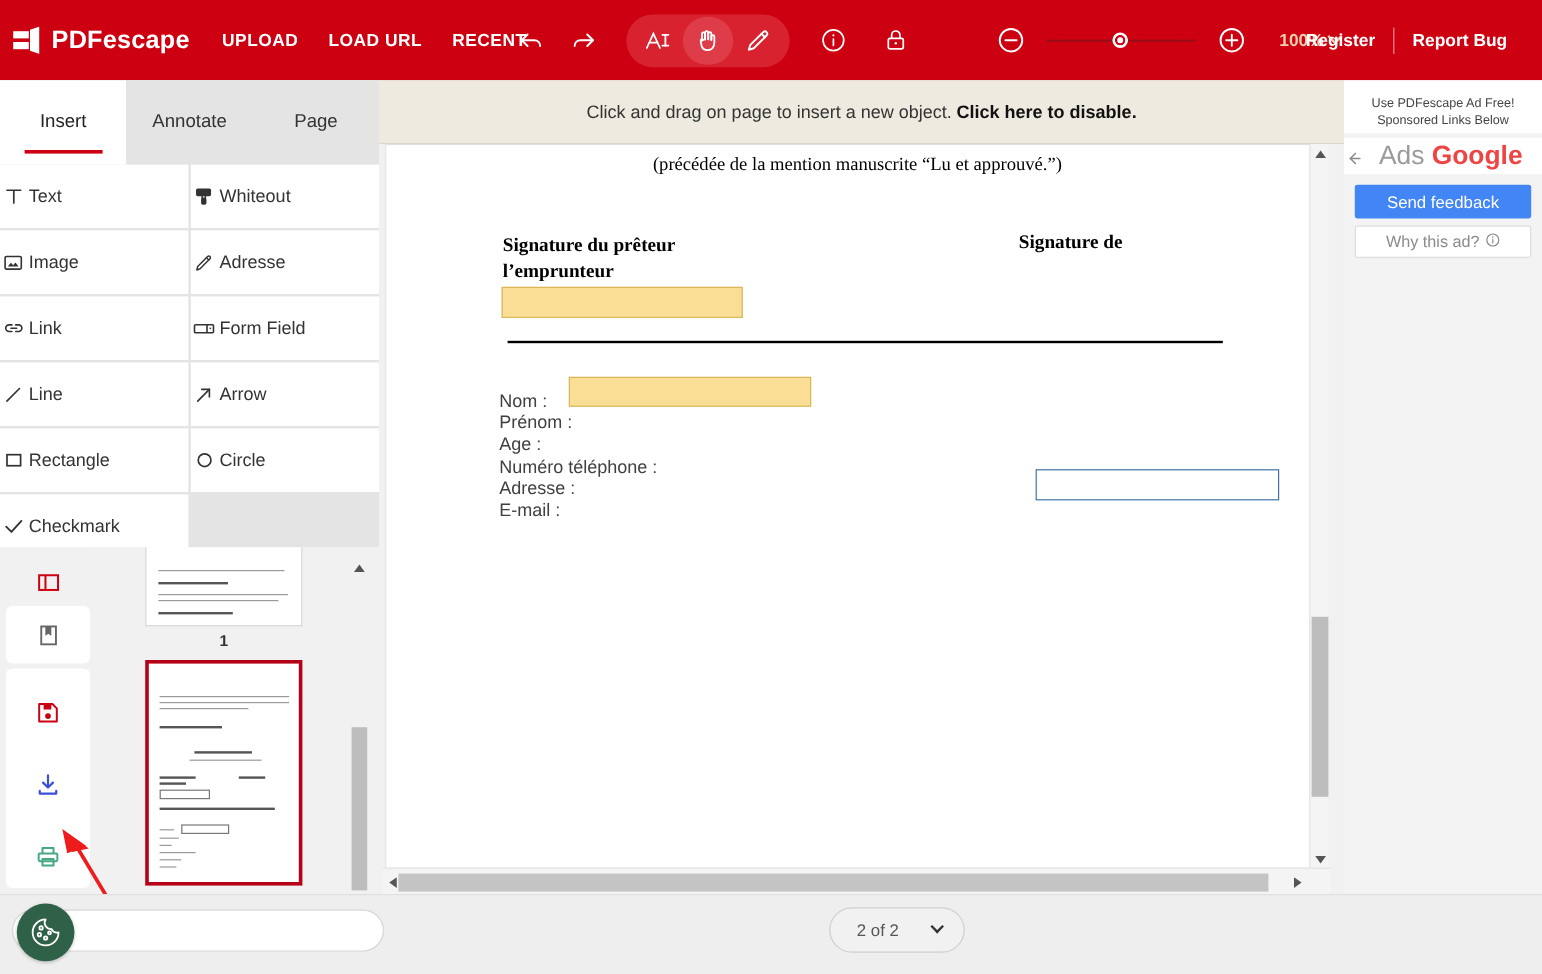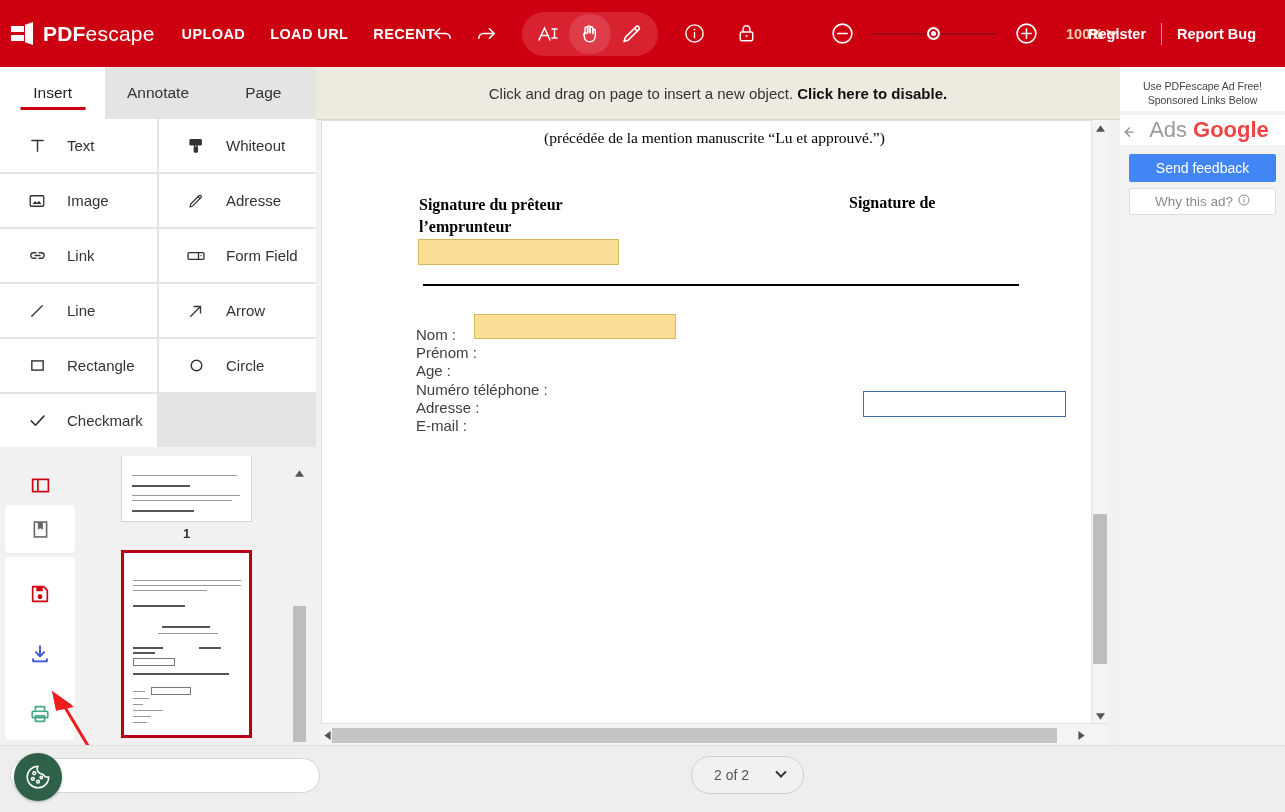--- a/index.html
+++ b/index.html
@@ -27,21 +27,21 @@
   }
   .logo-mark .lm-b {
     position: absolute; left: 0; top: 13px; width: 13px; height: 6px; background: #fff;
   }
   .logo-mark .lm-c {
     position: absolute; left: 14px; top: 0px; width: 8px; height: 23px; background: #fff;
     clip-path: polygon(0 12%, 100% 0, 100% 100%, 0 88%);
   }
   .logo-text { color: #fff; font-size: 21px; letter-spacing: .2px; }
   .logo-text .pdf { font-weight: bold; }
-  .logo-text .esc { font-weight: normal; }
+  .logo-text .esc { font-weight: bold; }
 
   .nav-links { display: flex; align-items: flex-start; margin-left: 27px; gap: 25px; }
   .nav-links a {
     color: #fff; font-size: 14.5px; font-weight: bold; text-decoration: none;
     letter-spacing: .4px;
   }
 
   .tool-cluster {
     display: flex; align-items: center; position: absolute; left: 420px;
   }
@@ -82,39 +82,39 @@
   .hdr-right a {
     color: #fff; font-size: 14.5px; font-weight: bold; text-decoration: none; padding: 0 15px;
   }
   .hdr-sep { width: 1px; height: 22px; background: #e28c94; }
 
   
   .left-panel {
     position: absolute; top: 67px; left: 0; width: 316px; height: 678px;
     background: #f1f1f1;
   }
-  .tabs { display: flex; height: 52px; background: #e4e4e4; }
+  .tabs { display: flex; height: 70px; background: #e4e4e4; }
   .tab {
     flex: 1; display: flex; align-items: center; justify-content: center;
     font-size: 15.5px; color: #333; cursor: pointer; position: relative;
     background: #e4e4e4;
   }
   .tab.active { background: #fff; color: #222; }
   .tab.active::after {
     content: ''; position: absolute; bottom: 9px; left: 50%; transform: translateX(-50%);
     width: 65px; height: 3px; background: #cc0011;
   }
 
   .tool-grid {
     display: grid; grid-template-columns: 1fr 1fr; gap: 2px; padding: 0;
     background: #e4e4e4;
   }
   .tool-cell {
     background: #fff; height: 53px; display: flex; align-items: center;
-    padding-left: 26px; gap: 19px; cursor: pointer;
+    gap: 2px; cursor: pointer;
   }
   .tool-cell.blank { background: #e4e4e4; cursor: default; }
   .tool-cell .tlabel { font-size: 15px; color: #333; }
   .tool-cell .ticon { width: 22px; display: flex; justify-content: center; }
 
   
   .thumb-section {
     position: absolute; top: 389px; left: 0; width: 316px; height: 289px;
     background: #f1f1f1; display: flex;
   }

